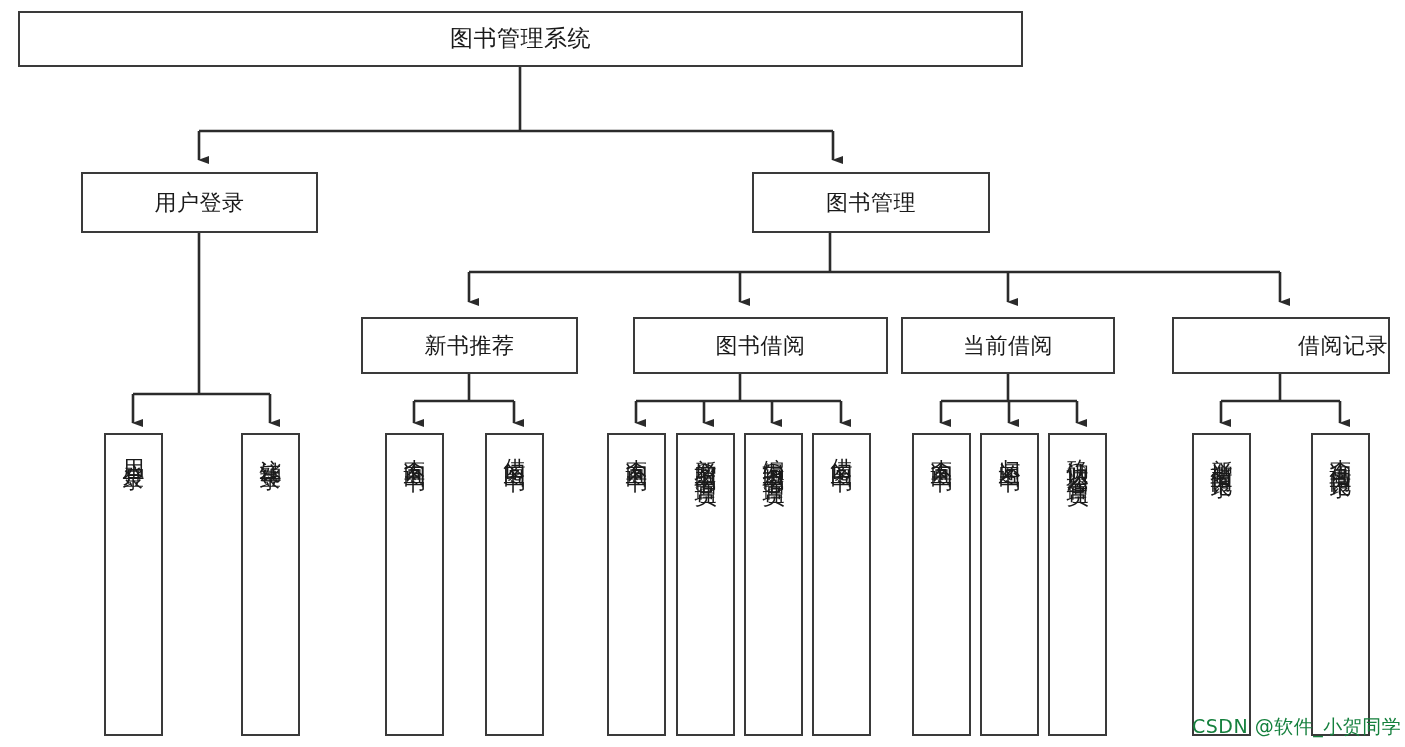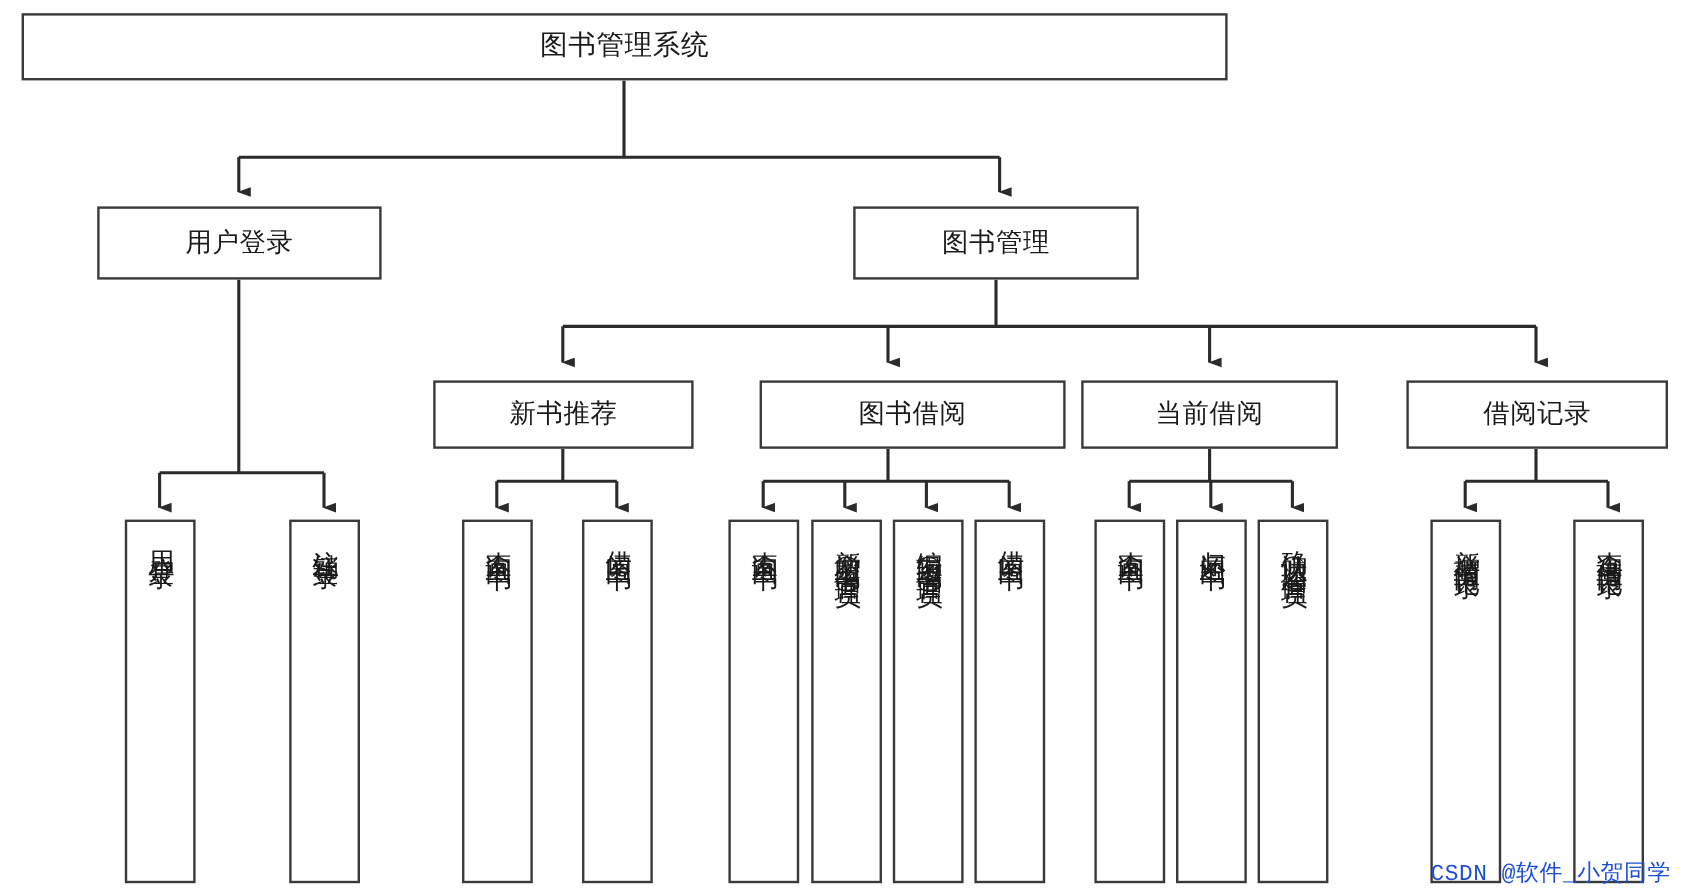--- a/index.html
+++ b/index.html
@@ -51,25 +51,24 @@
     writing-mode:vertical-rl;
     text-orientation:upright;
     font-size:22px;
     line-height:1.0;
     letter-spacing:4px;
     white-space:nowrap;
   }
   .watermark{
     position:absolute;
     font-size:19px;
-    color:#1d4ed8;
+    color:#15803d;
     white-space:nowrap;
     letter-spacing:0.5px;
     pointer-events:none;
-    font-family:Liberation Mono, monospace;
   }
 </style>
 </head>
 <body>
 
 <div id="canvas">
 
   <svg id="wires" viewBox="0 0 1405 747" xmlns="http://www.w3.org/2000/svg">
     <defs>
       <marker id="arw" markerWidth="10" markerHeight="11" refX="4" refY="10" orient="auto" markerUnits="userSpaceOnUse">
@@ -121,37 +120,37 @@
   </svg>
 
   <div class="node horiz root" style="left:18px; top:11px; width:1005px; height:56px;">
     <span class="label">图书管理系统</span>
   </div>
 
   <div class="node horiz" style="left:81px; top:172px; width:237px; height:61px;">
     <span class="label">用户登录</span>
   </div>
 
-  <div class="node horiz" style="left:711px; top:172px; width:238px; height:61px;">
+  <div class="node horiz" style="left:752px; top:172px; width:238px; height:61px;">
     <span class="label">图书管理</span>
   </div>
 
   <div class="node horiz" style="left:361px; top:317px; width:217px; height:57px;justify-content:center;">
     <span class="label">新书推荐</span>
   </div>
 
   <div class="node horiz" style="left:633px; top:317px; width:255px; height:57px;">
     <span class="label">图书借阅</span>
   </div>
 
   <div class="node horiz" style="left:901px; top:317px; width:214px; height:57px;">
     <span class="label">当前借阅</span>
   </div>
 
-  <div class="node horiz" style="left:1172px; top:317px; width:218px; height:57px;">
+  <div class="node horiz" style="left:1172px; top:317px; width:218px; height:57px;justify-content:flex-end;">
     <span class="label">借阅记录</span>
   </div>
 
   <div class="node vert" style="left:104px; top:433px; width:59px; height:303px;">
     <span class="label">用户登录</span>
   </div>
 
   <div class="node vert" style="left:241px; top:433px; width:59px; height:303px;">
     <span class="label">注销登录</span>
   </div>

